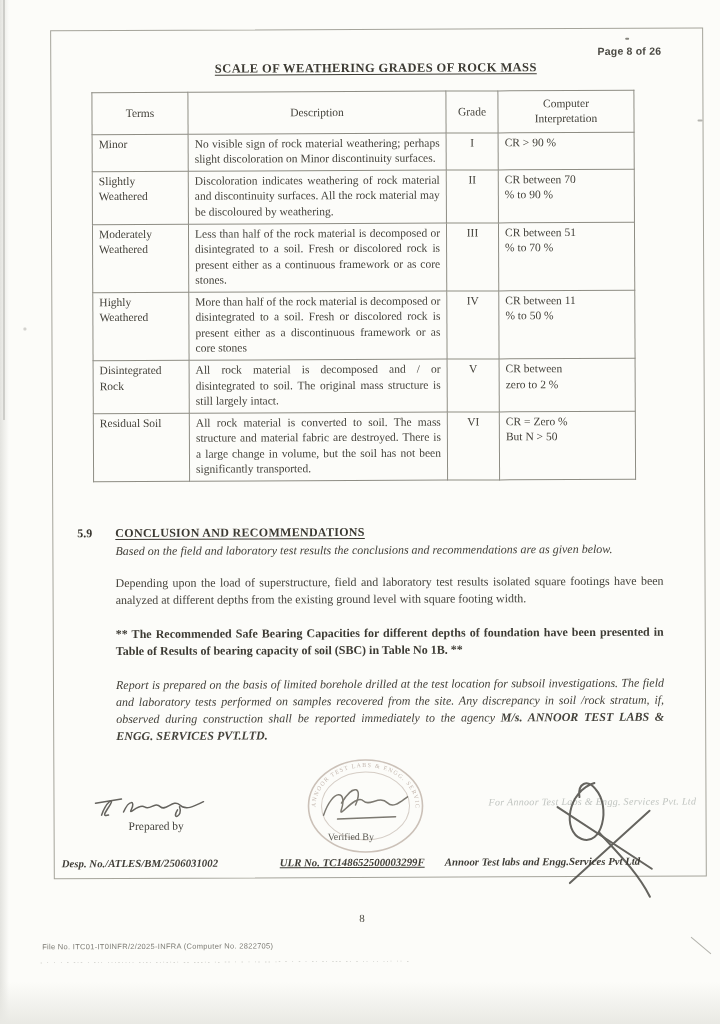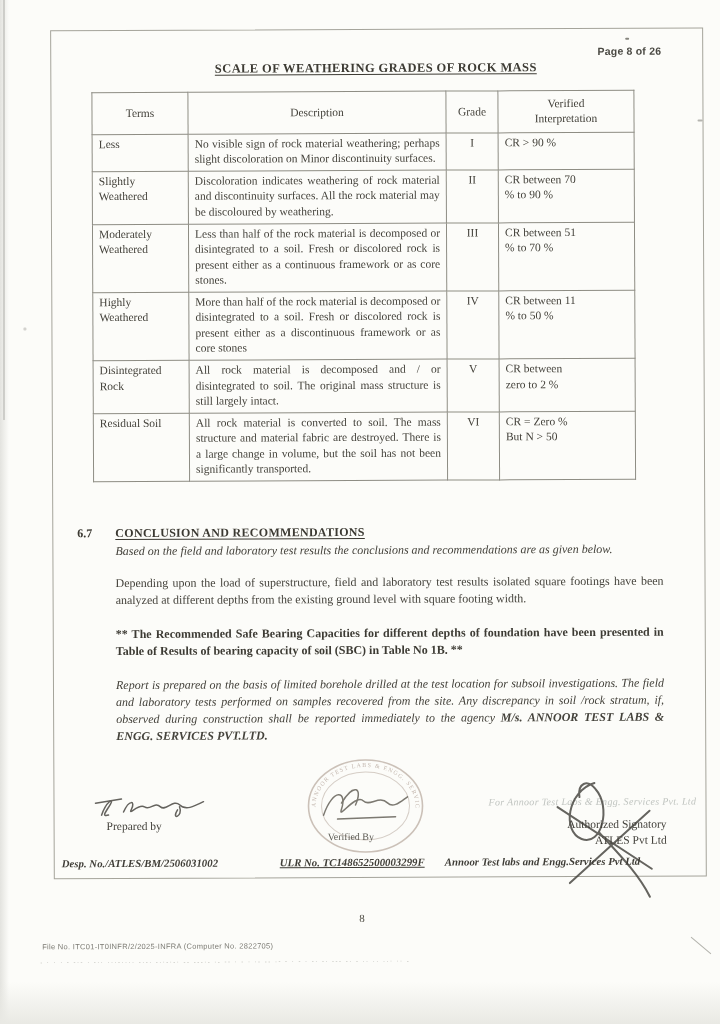--- a/index.html
+++ b/index.html
@@ -66,21 +66,21 @@
   .c-body{margin-left:38px;width:548px;}
   .c-intro{font-style:italic;margin-top:1px;}
   .c-p1{margin-top:15px;text-align:justify;}
   .c-p2{margin-top:17px;font-weight:bold;text-align:justify;color:#3d3b34;}
   .c-p3{margin-top:17px;font-style:italic;text-align:justify;}
   .c-agency{font-weight:bold;}
   
   .watermark{position:absolute;left:487px;top:797px;width:215px;
     font-size:10px;font-style:italic;color:#c1c5c1;letter-spacing:.3px;}
   .sig-prepared{position:absolute;left:92px;top:789px;}
-  .lbl-prepared{position:absolute;left:105px;top:819px;font-size:11.5px;color:#413f39;}
+  .lbl-prepared{position:absolute;left:127px;top:819px;font-size:11.5px;color:#413f39;}
   .stamp{position:absolute;left:302px;top:755px;}
   .lbl-verified{position:absolute;left:326px;top:831px;font-size:10px;color:#4b4942;opacity:.9;}
   .sig-auth{position:absolute;left:498px;top:772px;}
   .auth-block{position:absolute;left:480px;top:817px;width:185px;text-align:right;
     font-size:11.5px;line-height:1.4;color:#403e38;}
   .sig-row{position:absolute;top:856px;left:0;width:720px;
     font-size:10.8px;font-style:italic;font-weight:600;color:#3f3d37;}
   .sig-row .desp{position:absolute;left:60px;top:0;}
   .sig-row .ulr{position:absolute;left:278px;top:0;text-decoration:underline;}
   .sig-row .agency{position:absolute;left:443px;top:0;}
@@ -111,27 +111,27 @@
         <col class="col-term">
           <col class="col-desc">
           <col class="col-grade">
           <col class="col-int">
       </colgroup>
       <thead>
         <tr>
           <th>Terms</th>
           <th>Description</th>
           <th>Grade</th>
-          <th class="pre">Verified
+          <th class="pre">Computer
 Interpretation</th>
         </tr>
       </thead>
       <tbody>
           <tr>
-            <td class="term">Less</td>
+            <td class="term">Minor</td>
             <td class="description">No visible sign of rock material weathering; perhaps slight discoloration on Minor discontinuity surfaces.</td>
             <td class="grade">I</td>
             <td class="interpretation pre">CR &gt; 90 %</td>
           </tr>
           <tr>
             <td class="term">Slightly Weathered</td>
             <td class="description">Discoloration indicates weathering of rock material and discontinuity surfaces. All the rock material may be discoloured by weathering.</td>
             <td class="grade">II</td>
             <td class="interpretation pre">CR between 70
 % to 90 %</td>
@@ -162,21 +162,21 @@
             <td class="description">All rock material is converted to soil. The mass structure and material fabric are destroyed. There is a large change in volume, but the soil has not been significantly transported.</td>
             <td class="grade">VI</td>
             <td class="interpretation pre">CR = Zero %
 But N &gt; 50</td>
           </tr>
         </tbody>
     </table>
 
     <div class="conclusion">
       <div class="c-head">
-        <div class="c-num">6.7</div>
+        <div class="c-num">5.9</div>
         <div class="c-title">CONCLUSION AND RECOMMENDATIONS</div>
       </div>
       <div class="c-body">
         <div class="c-intro">Based on the field and laboratory test results the conclusions and recommendations are as given below.</div>
         <div class="c-p1">Depending upon the load of superstructure, field and laboratory test results isolated square footings have been analyzed at different depths from the existing ground level with square footing width.</div>
         <div class="c-p2">** The Recommended Safe Bearing Capacities for different depths of foundation have been presented in Table of Results of bearing capacity of soil (SBC) in Table No 1B. **</div>
         <div class="c-p3"><span>Report is prepared on the basis of limited borehole drilled at the test location for subsoil investigations. The field and laboratory tests performed on samples recovered from the site. Any discrepancy in soil /rock stratum, if, observed during construction shall be reported immediately to the agency </span><span class="c-agency">M/s. ANNOOR TEST LABS &amp; ENGG. SERVICES PVT.LTD.</span></div>
       </div>
     </div>
 
@@ -210,24 +210,20 @@
     <div class="lbl-verified">Verified By</div>
 
     <svg class="sig-auth" width="175" height="132" viewBox="0 0 175 132">
       <g fill="none" stroke="#44423d" stroke-width="2" stroke-linecap="round" opacity="0.82">
         <path d="M95,12 C68,20 62,60 82,68 C102,76 112,36 96,18 C88,8 78,12 80,26"></path>
         <path d="M58,36 L152,98"></path>
         <path d="M150,40 L70,112"></path>
         <path d="M100,62 C118,82 138,102 150,126"></path>
       </g>
     </svg>
-    <div class="auth-block">
-      <div>Authorized Signatory</div>
-      <div>ATLES Pvt Ltd</div>
-    </div>
 
     <div class="sig-row">
       <span class="desp">Desp. No./ATLES/BM/2506031002</span>
       <span class="ulr">ULR No. TC148652500003299F</span>
       <span class="agency">Annoor Test labs and Engg.Services Pvt Ltd</span>
     </div>
 
     <div class="page-num">8</div>
     <div class="file-no">File No. ITC01-IT0INFR/2/2025-INFRA (Computer No. 2822705)</div>
     <div class="illegible">- ·  · · -   -·- ·  -·· ···-···· -·-· -··-·-· -- ---·- ·- -- ·  - · ·-   -- ·- -   · - ·   -· -· --- -· -   ·· ·· ··· ·· -</div>

